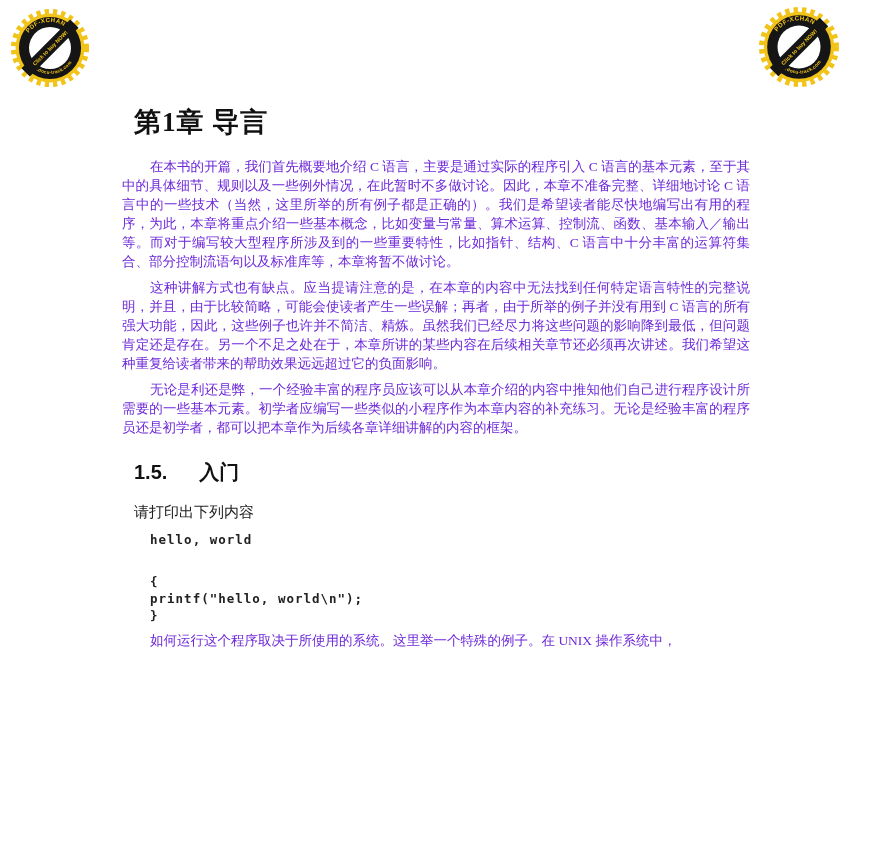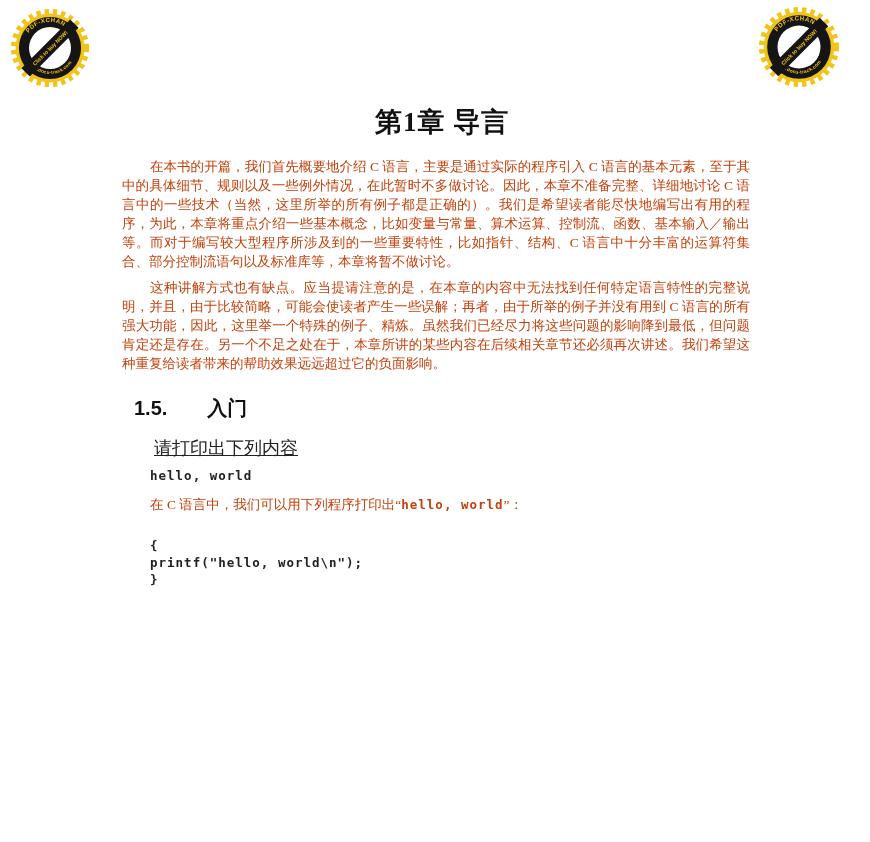--- a/index.html
+++ b/index.html
@@ -29,44 +29,42 @@
     left: 122px;
     top: 104px;
     width: 628px;
   }
   .chapter-title {
     font-size: 27px;
     font-weight: bold;
     margin: 0 0 17px 12px;
     letter-spacing: 1px;
     color: #111;
-    text-align: center;
   }
   p.body {
     font-size: 13.5px;
     line-height: 19px;
     margin: 0 0 7px 0;
     text-indent: 28px;
     text-align: justify;
-    color: #c2410c;
+    color: #6d28d9;
   }
   .section-heading {
     font-family: "Liberation Sans", sans-serif;
     font-size: 20px;
     font-weight: bold;
     margin: 22px 0 17px 12px;
     color: #111;
   }
-  .section-heading .sec-title { margin-left: 40px; }
+  .section-heading .sec-title { margin-left: 32px; }
   .plain-line {
-    font-size: 18px;
+    font-size: 15px;
     line-height: 19px;
-    margin: 3px 0 9px 32px;
+    margin: 3px 0 9px 12px;
     color: #222;
-    text-decoration: underline;
   }
   .code-line, .code-block {
     font-family: "DejaVu Sans Mono", "Liberation Mono", monospace;
     font-weight: bold;
     font-size: 12.5px;
     letter-spacing: 1px;
     color: #222;
     margin-left: 28px;
   }
   .code-line { margin-top: 10px; margin-bottom: 12px; }
@@ -123,34 +121,35 @@
     <g transform="rotate(-45 50 50)">
       <rect x="9" y="43" width="82" height="14" fill="#151515"></rect>
       <text x="50" y="52.5" text-anchor="middle" font-family="Liberation Sans, sans-serif" font-size="6.4" font-weight="bold" fill="#f2c318">Click to buy NOW!</text>
     </g>
   </svg>
 
   <div class="content">
     <h1 class="chapter-title">第1章 导言</h1>
 
     <p class="body">在本书的开篇，我们首先概要地介绍 C 语言，主要是通过实际的程序引入 C 语言的基本元素，至于其中的具体细节、规则以及一些例外情况，在此暂时不多做讨论。因此，本章不准备完整、详细地讨论 C 语言中的一些技术（当然，这里所举的所有例子都是正确的）。我们是希望读者能尽快地编写出有用的程序，为此，本章将重点介绍一些基本概念，比如变量与常量、算术运算、控制流、函数、基本输入／输出等。而对于编写较大型程序所涉及到的一些重要特性，比如指针、结构、C 语言中十分丰富的运算符集合、部分控制流语句以及标准库等，本章将暂不做讨论。</p>
-    <p class="body">这种讲解方式也有缺点。应当提请注意的是，在本章的内容中无法找到任何特定语言特性的完整说明，并且，由于比较简略，可能会使读者产生一些误解；再者，由于所举的例子并没有用到 C 语言的所有强大功能，因此，这里举一个特殊的例子、精炼。虽然我们已经尽力将这些问题的影响降到最低，但问题肯定还是存在。另一个不足之处在于，本章所讲的某些内容在后续相关章节还必须再次讲述。我们希望这种重复给读者带来的帮助效果远远超过它的负面影响。</p>
+    <p class="body">这种讲解方式也有缺点。应当提请注意的是，在本章的内容中无法找到任何特定语言特性的完整说明，并且，由于比较简略，可能会使读者产生一些误解；再者，由于所举的例子并没有用到 C 语言的所有强大功能，因此，这些例子也许并不简洁、精炼。虽然我们已经尽力将这些问题的影响降到最低，但问题肯定还是存在。另一个不足之处在于，本章所讲的某些内容在后续相关章节还必须再次讲述。我们希望这种重复给读者带来的帮助效果远远超过它的负面影响。</p>
+    <p class="body">无论是利还是弊，一个经验丰富的程序员应该可以从本章介绍的内容中推知他们自己进行程序设计所需要的一些基本元素。初学者应编写一些类似的小程序作为本章内容的补充练习。无论是经验丰富的程序员还是初学者，都可以把本章作为后续各章详细讲解的内容的框架。</p>
 
     <h2 class="section-heading"><span>1.5.</span><span class="sec-title">入门</span></h2>
 
 
     <div class="plain-line">请打印出下列内容</div>
 
     <div class="code-line">hello, world</div>
 
 
-    <p class="body"><span>在 C 语言中，我们可以用下列程序打印出“</span><span class="inline-code">hello, world</span><span>”：</span></p>
 
     <div class="code-block">
       <div class="gap"></div>
       <div>{</div>
       <div>   printf("hello, world\n");</div>
       <div>}</div>
     </div>
 
+    <p class="body">如何运行这个程序取决于所使用的系统。这里举一个特殊的例子。在 UNIX 操作系统中，</p>
   </div>
 
 </div>
 
 </body></html>

